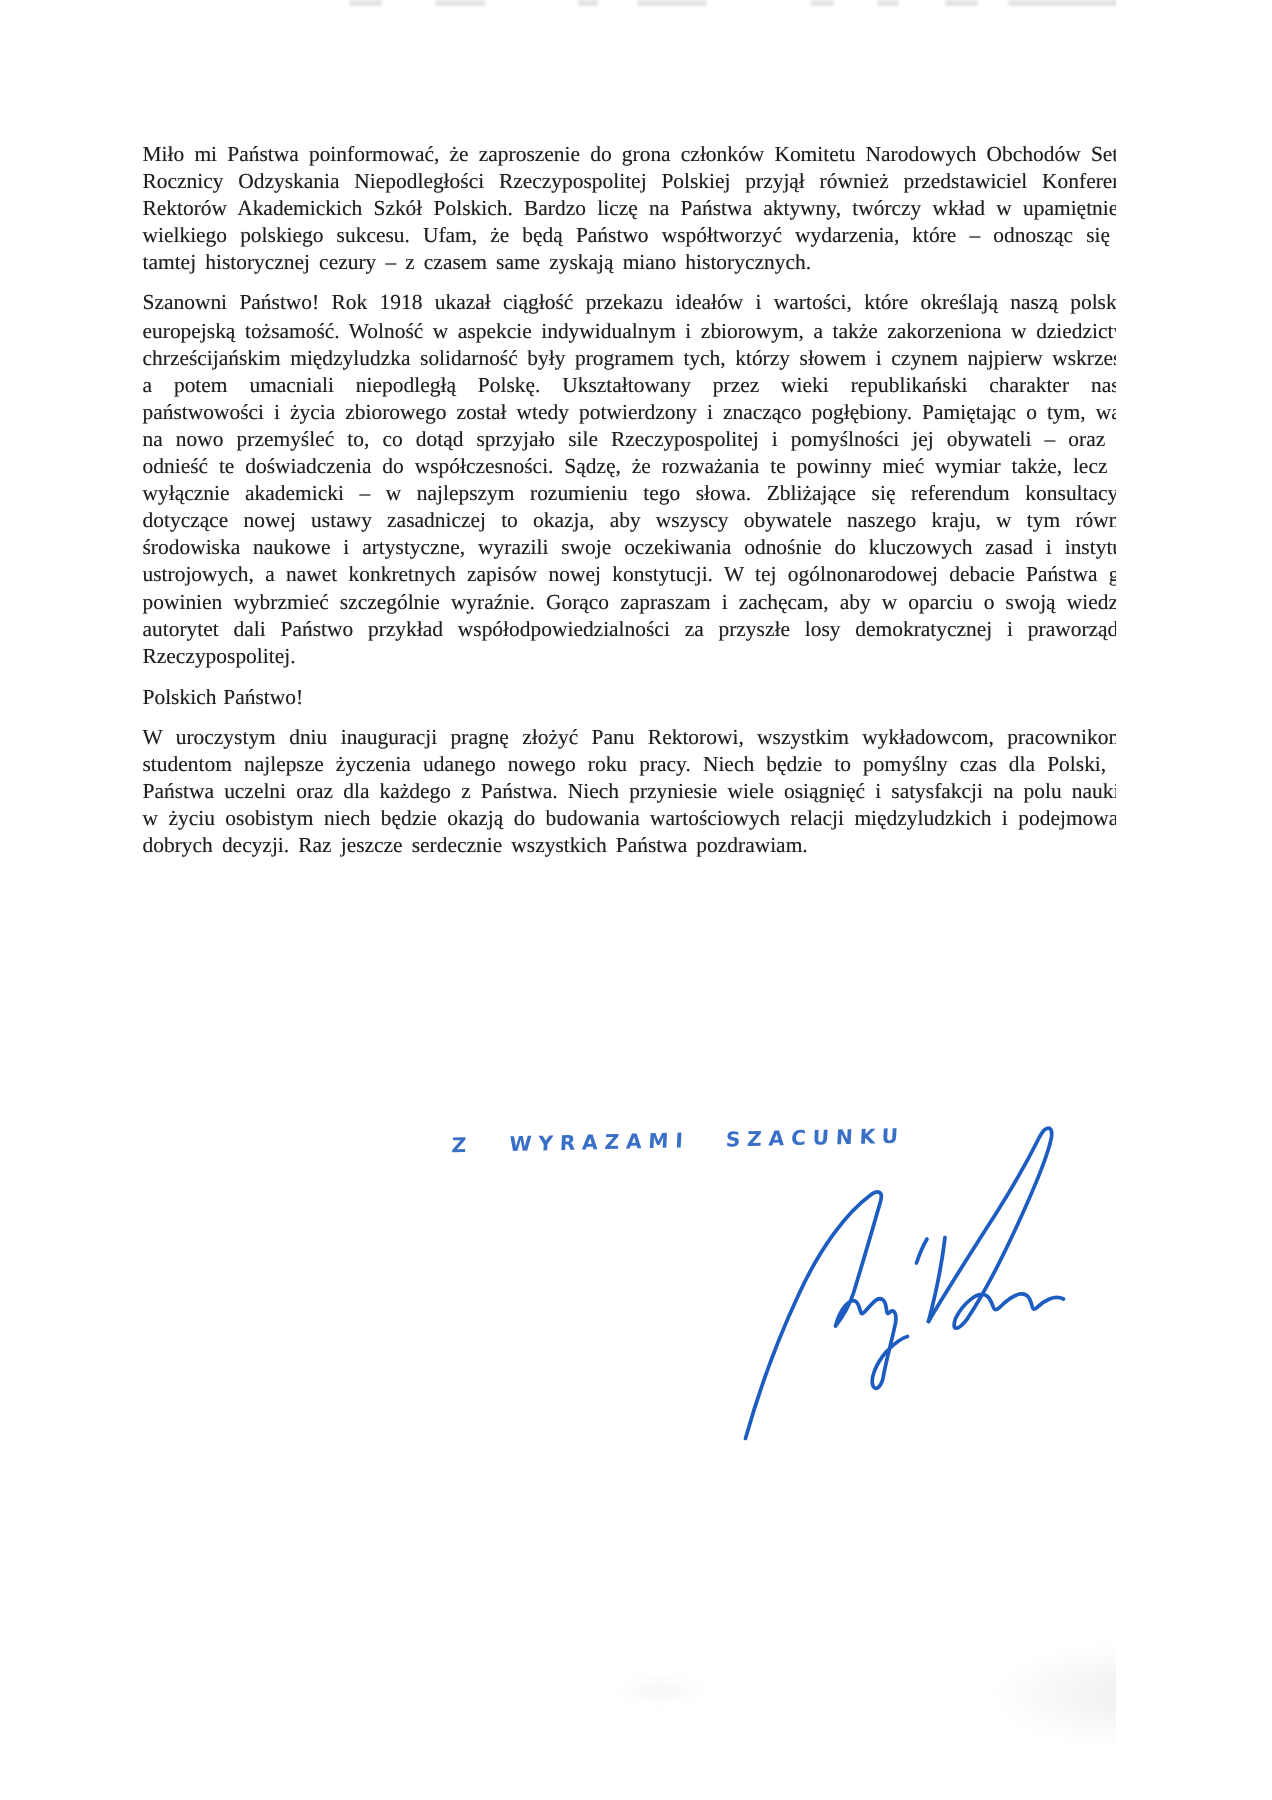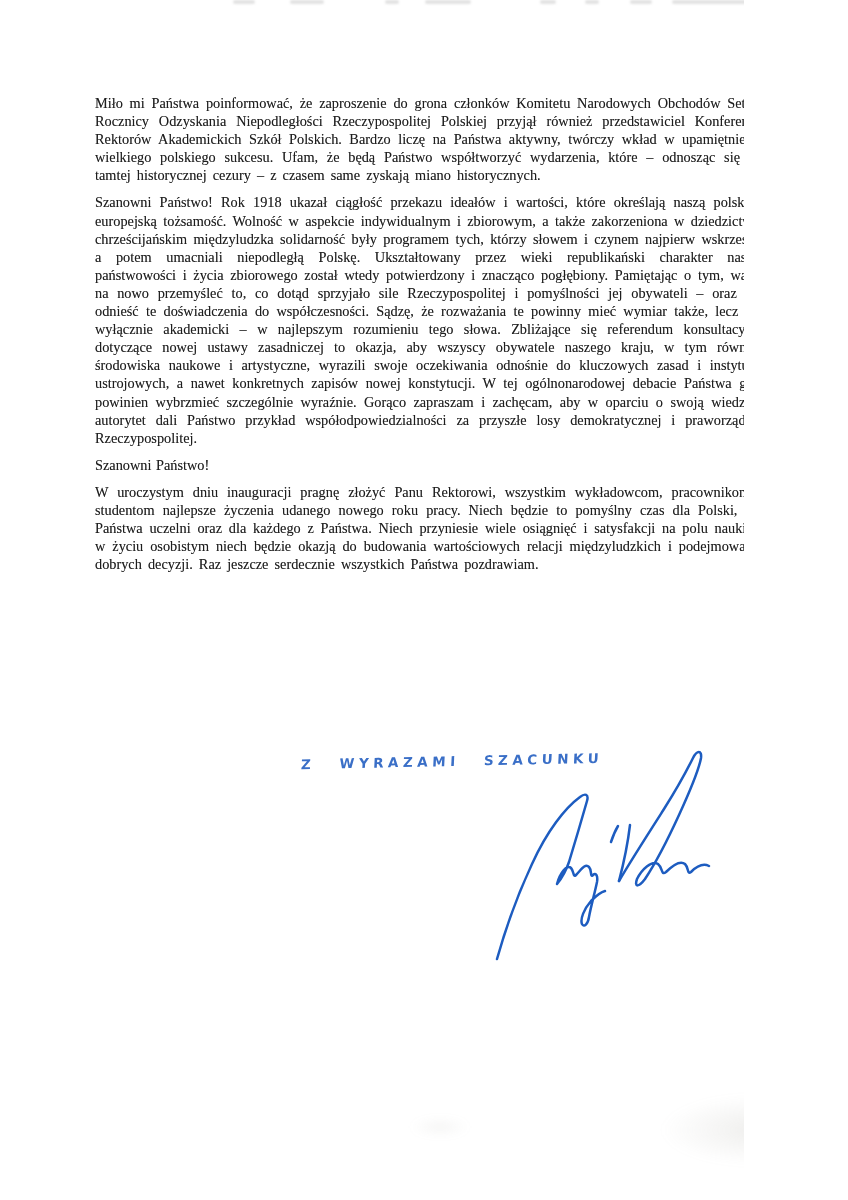--- a/index.html
+++ b/index.html
@@ -111,21 +111,21 @@
       <i class="a4"></i>
     <i class="a5"></i>
       <i class="a6"></i>
       <i class="a7"></i>
       <i class="a8"></i>
   </div>
 
   <div class="letter-body">
     <p>Miło mi Państwa poinformować, że zaproszenie do grona członków Komitetu Narodowych Obchodów Setnej Rocznicy Odzyskania Niepodległości Rzeczypospolitej Polskiej przyjął również przedstawiciel Konferencji Rektorów Akademickich Szkół Polskich. Bardzo liczę na Państwa aktywny, twórczy wkład w upamiętnienie wielkiego polskiego sukcesu. Ufam, że będą Państwo współtworzyć wydarzenia, które – odnosząc się do tamtej historycznej cezury – z czasem same zyskają miano historycznych.</p>
     <p>Szanowni Państwo! Rok 1918 ukazał ciągłość przekazu ideałów i wartości, które określają naszą polską i europejską tożsamość. Wolność w aspekcie indywidualnym i zbiorowym, a także zakorzeniona w dziedzictwie chrześcijańskim międzyludzka solidarność były programem tych, którzy słowem i czynem najpierw wskrzesili, a potem umacniali niepodległą Polskę. Ukształtowany przez wieki republikański charakter naszej państwowości i życia zbiorowego został wtedy potwierdzony i znacząco pogłębiony. Pamiętając o tym, warto na nowo przemyśleć to, co dotąd sprzyjało sile Rzeczypospolitej i pomyślności jej obywateli – oraz jak odnieść te doświadczenia do współczesności. Sądzę, że rozważania te powinny mieć wymiar także, lecz nie wyłącznie akademicki – w najlepszym rozumieniu tego słowa. Zbliżające się referendum konsultacyjne dotyczące nowej ustawy zasadniczej to okazja, aby wszyscy obywatele naszego kraju, w tym również środowiska naukowe i artystyczne, wyrazili swoje oczekiwania odnośnie do kluczowych zasad i instytucji ustrojowych, a nawet konkretnych zapisów nowej konstytucji. W tej ogólnonarodowej debacie Państwa głos powinien wybrzmieć szczególnie wyraźnie. Gorąco zapraszam i zachęcam, aby w oparciu o swoją wiedzę i autorytet dali Państwo przykład współodpowiedzialności za przyszłe losy demokratycznej i praworządnej Rzeczypospolitej.</p>
-    <p class="salutation">Szanowni Państwo!</p>
+    <p class="salutation">Polskich Państwo!</p>
     <p>W uroczystym dniu inauguracji pragnę złożyć Panu Rektorowi, wszystkim wykładowcom, pracownikom i studentom najlepsze życzenia udanego nowego roku pracy. Niech będzie to pomyślny czas dla Polski, dla Państwa uczelni oraz dla każdego z Państwa. Niech przyniesie wiele osiągnięć i satysfakcji na polu nauki, a w życiu osobistym niech będzie okazją do budowania wartościowych relacji międzyludzkich i podejmowania dobrych decyzji. Raz jeszcze serdecznie wszystkich Państwa pozdrawiam.</p>
   </div>
 
   <div class="handwritten-closing">Z wyrazami szacunku</div>
 
   <svg class="signature-layer" viewBox="0 0 848 1200" xmlns="http://www.w3.org/2000/svg">
     <g fill="none" stroke="#1d5cc0" stroke-width="2.5" stroke-linecap="round" stroke-linejoin="round">
 
       <path d="M 497 959
                C 506 927, 518 894, 532 864

